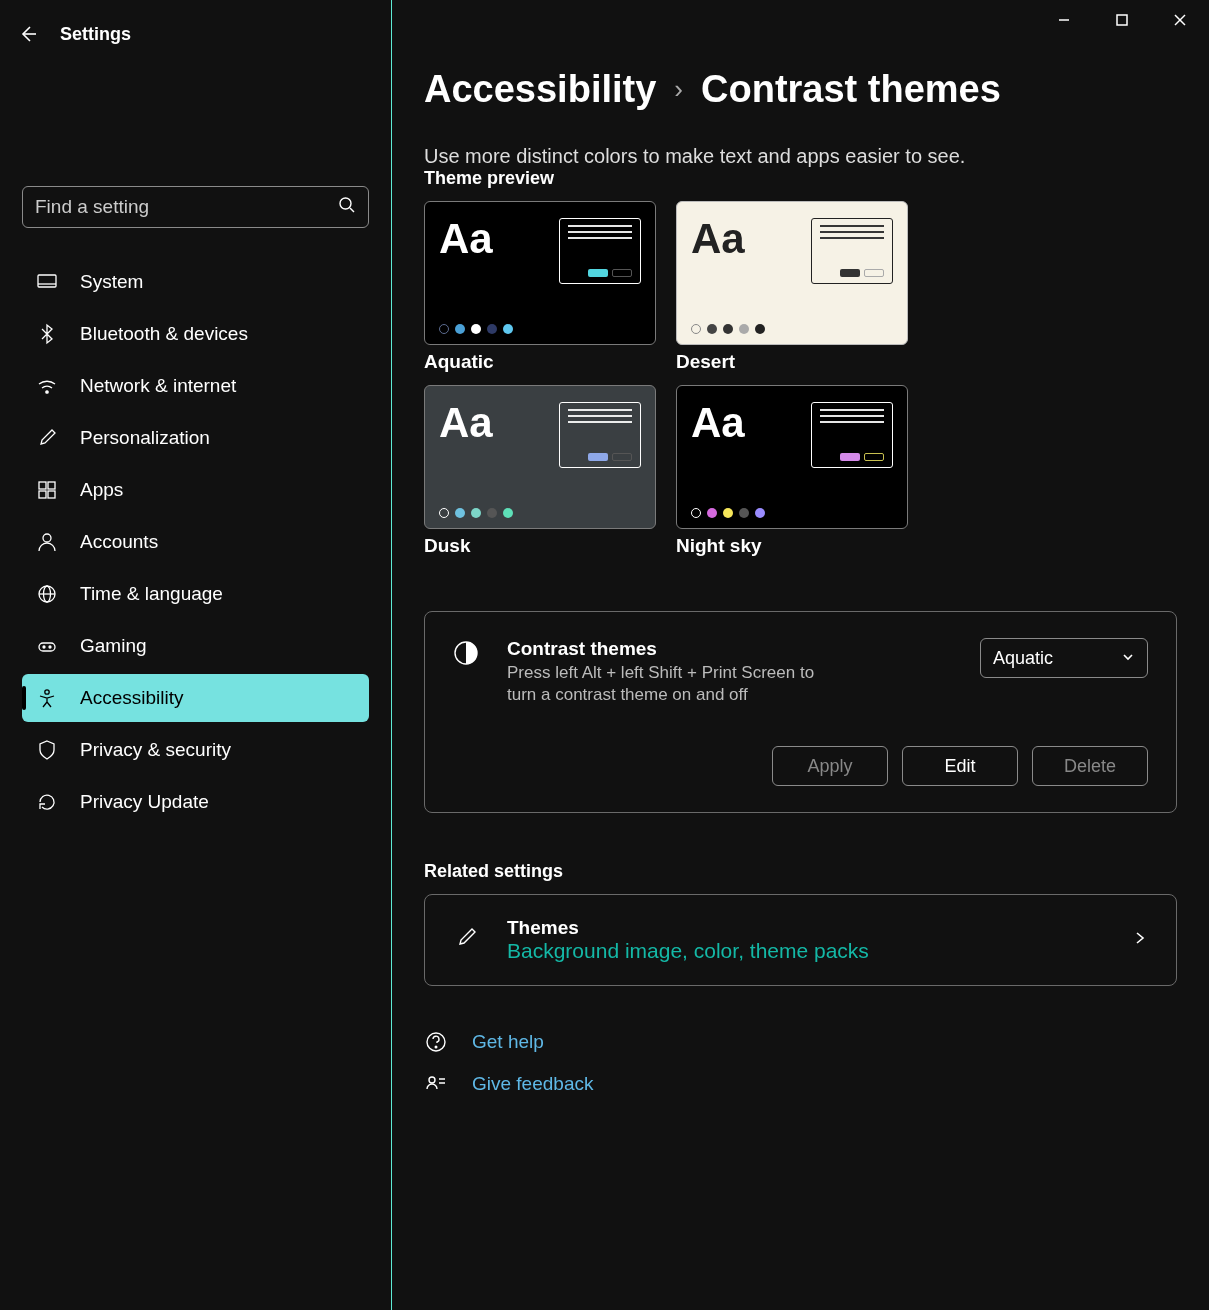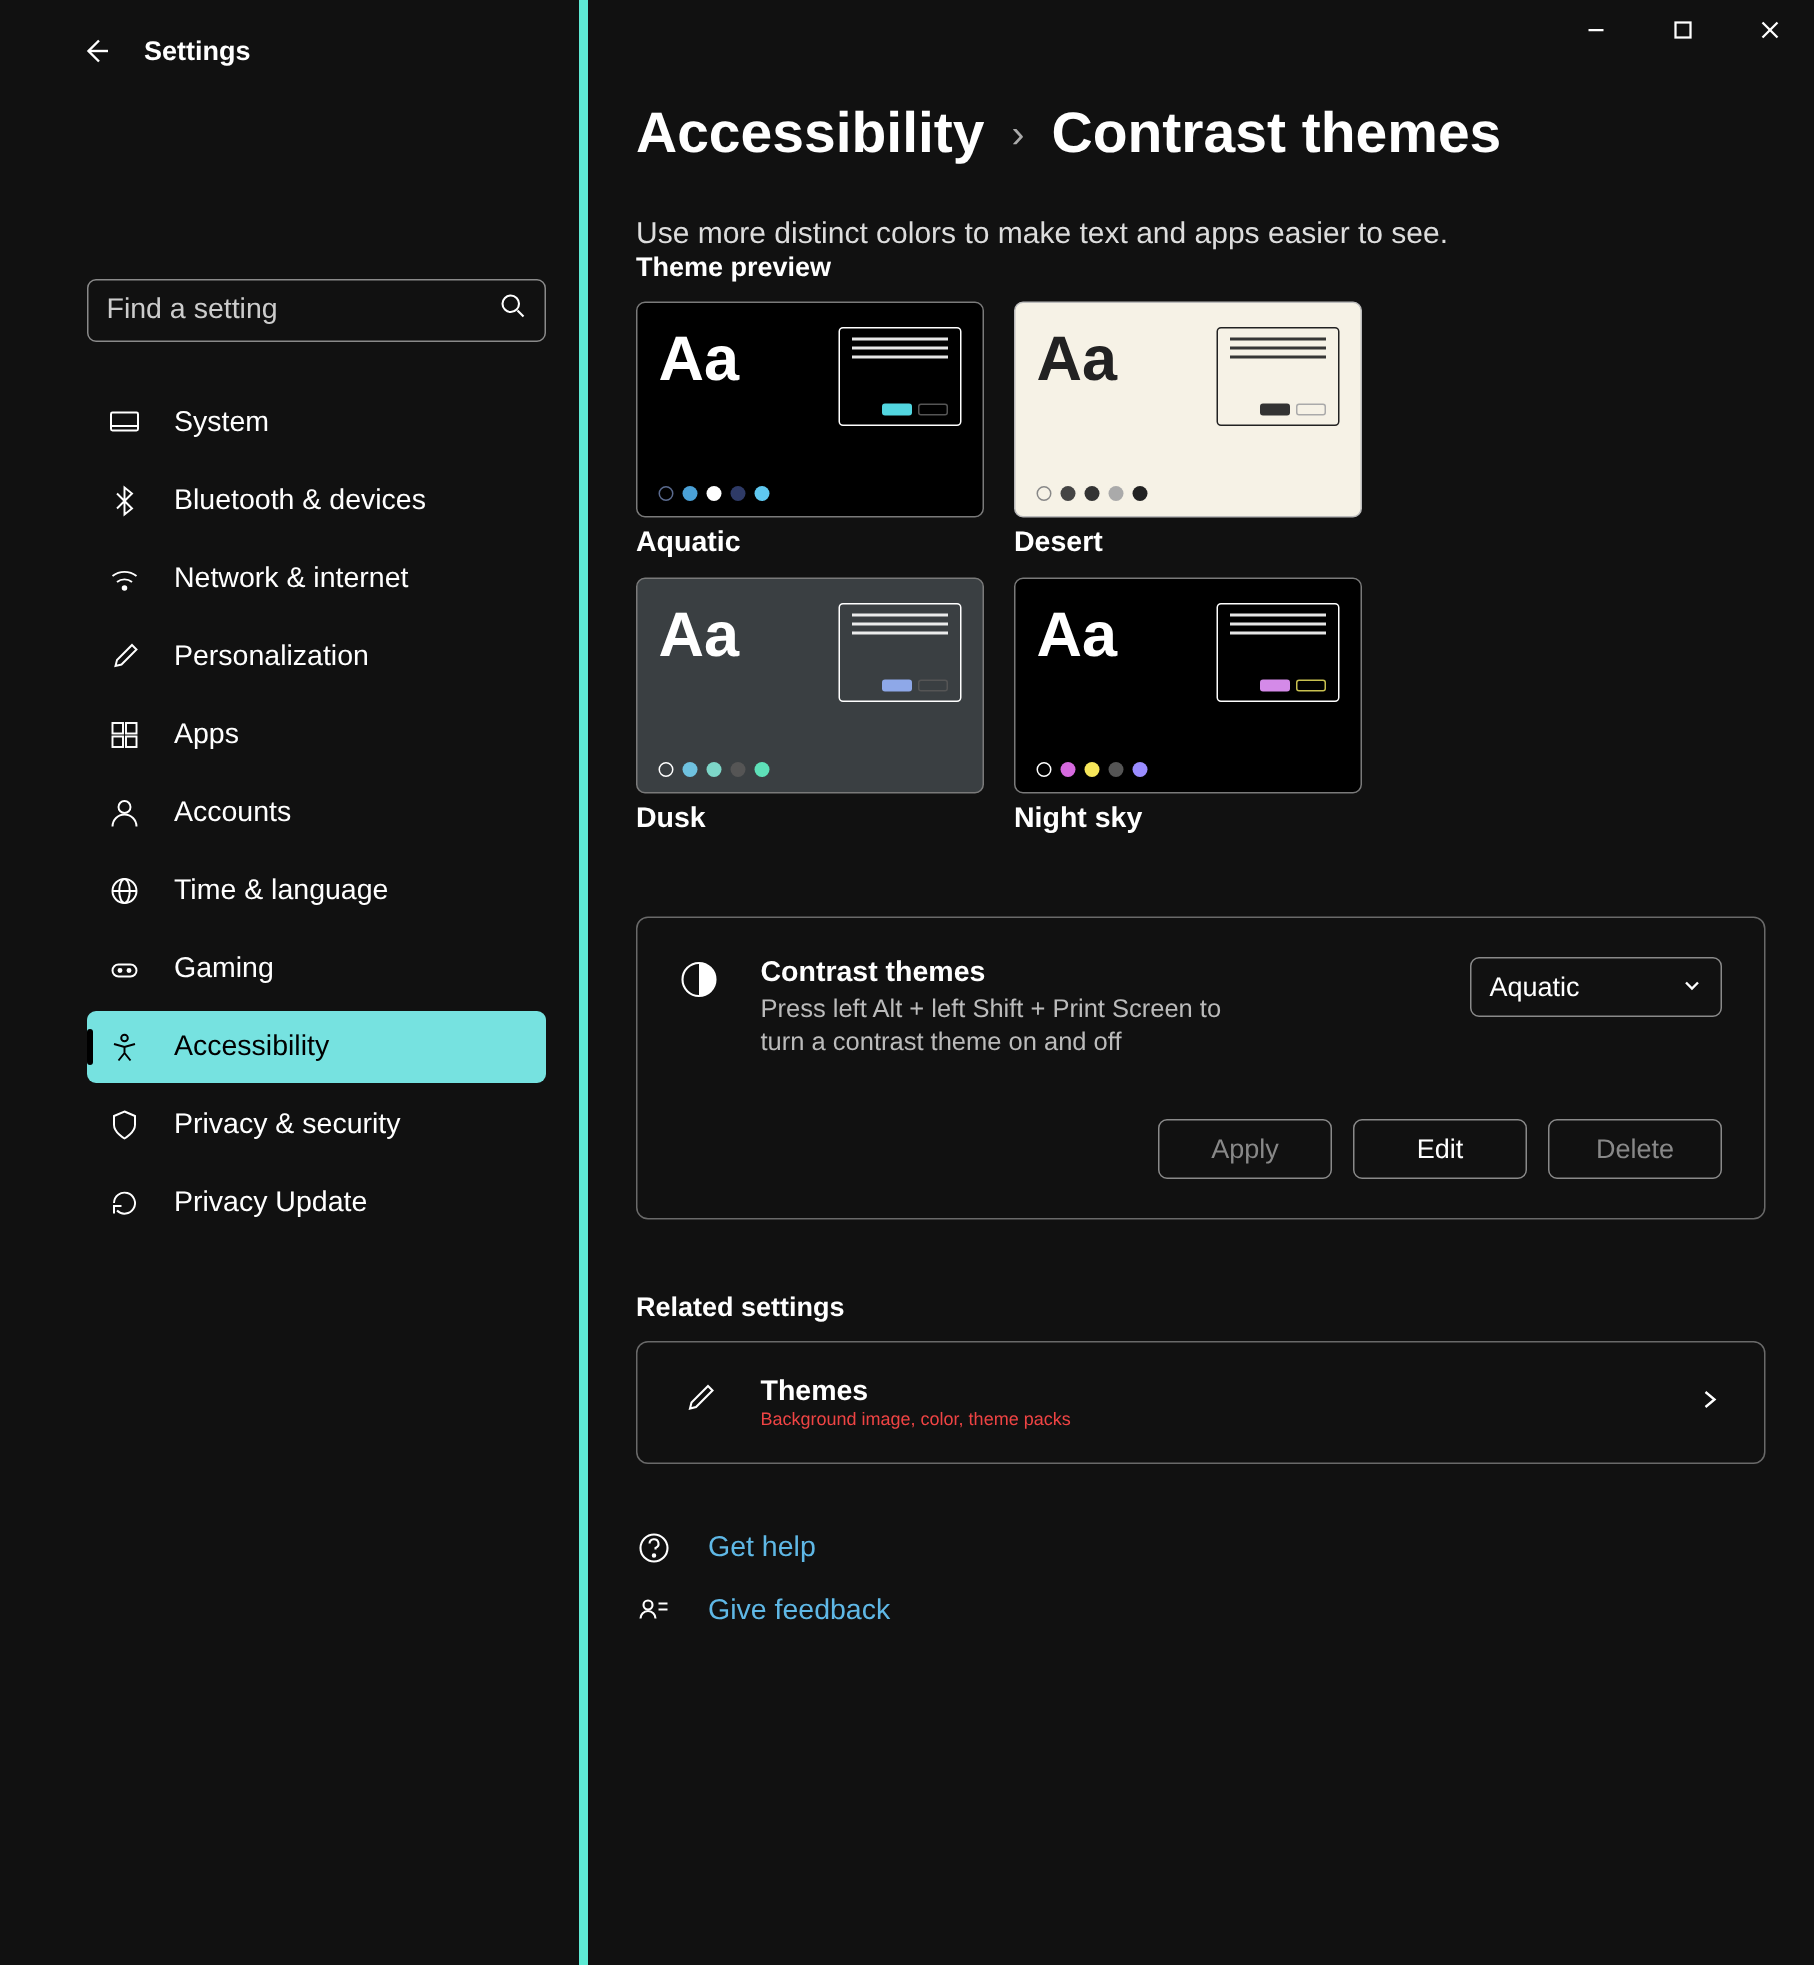--- a/index.html
+++ b/index.html
@@ -1,21 +1,21 @@
 <!DOCTYPE html>
 <html><head>
 <meta charset="utf-8">
 <style>
   * { box-sizing: border-box; margin: 0; padding: 0; }
   html, body { width: 1209px; height: 1310px; background: #111111; color: #fff; font-family: "Segoe UI", Arial, sans-serif; overflow: hidden; }
   .window { display: flex; width: 100%; height: 100%; position: relative; }
   .titlebar-controls { position: absolute; top: 0; right: 0; display: flex; z-index: 10; }
   .titlebar-btn { width: 58px; height: 40px; display: flex; align-items: center; justify-content: center; cursor: pointer; }
   .titlebar-btn svg { stroke: #fff; fill: none; }
-  .sidebar { width: 392px; height: 100%; border-right: 6px solid #5eead4; padding-top: 18px; position: relative; padding-left: 36px; }
+  .sidebar { width: 392px; height: 100%; border-right: 1px solid #5eead4; padding-top: 18px; position: relative; }
   .header-row { display: flex; align-items: center; padding-left: 16px; gap: 20px; margin-bottom: 140px; margin-top: 4px; }
   .back-btn { width: 24px; height: 24px; display: flex; align-items: center; justify-content: center; cursor: pointer; }
   .app-title { font-size: 18px; font-weight: 600; }
   .search-wrap { padding: 0 22px; margin-bottom: 30px; }
   .search-box { width: 100%; height: 42px; border: 1px solid #8a8a8a; border-radius: 6px; display: flex; align-items: center; padding: 0 12px; color: #ccc; font-size: 19px; justify-content: space-between; cursor: text; background: transparent; }
   .nav { padding: 0 22px; display: flex; flex-direction: column; gap: 4px; }
   .nav-item { height: 48px; display: flex; align-items: center; gap: 22px; padding-left: 14px; border-radius: 6px; font-size: 19px; cursor: pointer; position: relative; }
   .nav-item.active { background: #76e2e0; color: #000; }
   .nav-item.active::before { content: ""; position: absolute; left: 0; top: 12px; bottom: 12px; width: 4px; background: #000; border-radius: 2px; }
   .nav-icon { width: 22px; height: 22px; display: flex; align-items: center; justify-content: center; }
@@ -51,21 +51,21 @@
   .card-text { flex: 1; }
   .card-title { font-size: 19px; font-weight: 600; margin-bottom: 2px; }
   .card-desc { font-size: 17px; color: #bbb; max-width: 320px; line-height: 1.3; }
   .dropdown { width: 168px; height: 40px; border: 1px solid #8a8a8a; border-radius: 6px; display: flex; align-items: center; justify-content: space-between; padding: 0 12px; cursor: pointer; font-size: 18px; }
   .card-row2 { display: flex; gap: 14px; justify-content: flex-end; margin-top: 40px; align-items: flex-end; }
   .btn { min-width: 116px; height: 40px; border: 1px solid #8a8a8a; border-radius: 6px; font-size: 18px; display: flex; align-items: center; justify-content: center; cursor: pointer; background: transparent; color: #fff; }
   .btn.dim { color: #888; }
   .related-card { border: 1px solid #6a6a6a; border-radius: 8px; padding: 22px 28px; display: flex; align-items: center; gap: 28px; cursor: pointer; margin-bottom: 44px; }
   .related-text { flex: 1; }
   .related-title { font-size: 19px; font-weight: 600; }
-  .related-desc { font-size: 12px; color: #ef4444; }
+  .related-desc { font-size: 21px; color: #14b8a6; }
   .link-row { display: flex; align-items: center; gap: 24px; margin-bottom: 18px; font-size: 19px; }
   .link-row a { color: #5fb8e6; text-decoration: none; cursor: pointer; }
   .link-icon { width: 24px; height: 24px; display: flex; align-items: center; justify-content: center; }
 </style>
 </head>
 <body>
 
 <div class="window">
 
   <div class="titlebar-controls">

